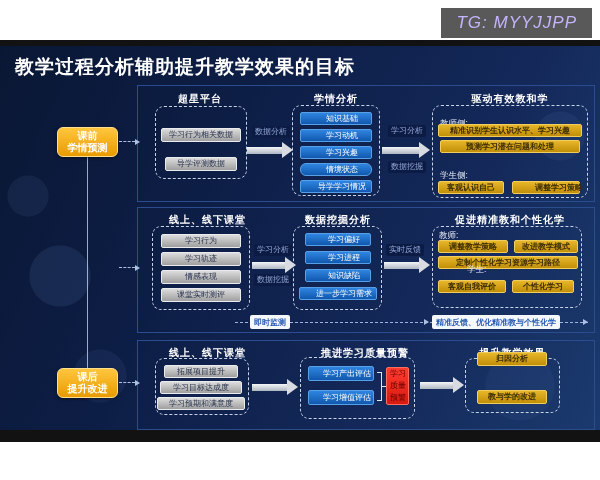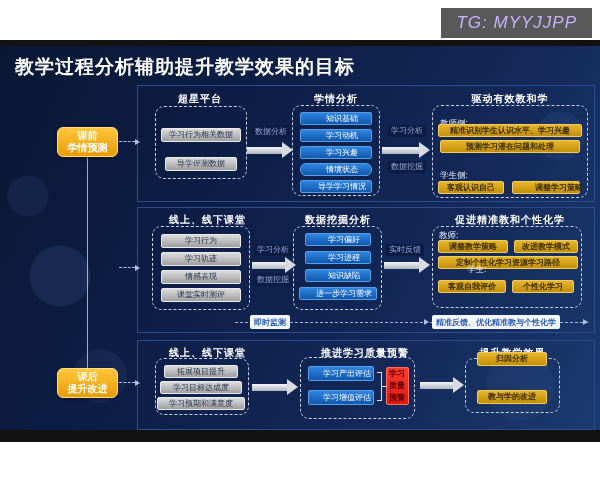--- a/index.html
+++ b/index.html
@@ -43,21 +43,21 @@
   .stitle { position:absolute; color:#fff; font-weight:700; font-size:10px;
     letter-spacing:1px; text-align:center; white-space:nowrap; }
   .dash { position:absolute; border:1px dashed #c9d4ea; border-radius:9px; }
 
   .bx { position:absolute; display:flex; align-items:center; justify-content:center;
     font-size:8px; white-space:nowrap; border-radius:2px; line-height:1; padding:0 2px; }
   .gray { background:linear-gradient(180deg,#dcdcdc,#9f9f9f); color:#27324e; border:1px solid #e9ebee; }
   .blue { background:linear-gradient(180deg,#2f85e0,#1158ae); color:#fff; border:1px solid #57a0e8;padding-left:14px; }
   .gold { background:linear-gradient(180deg,#e7b62a,#c28f08); color:#3d2e00; border:1px solid #f1cd5d; font-weight:700; }
   .red  { background:linear-gradient(180deg,#ff3b30,#d61a10); color:#640000; border:1px solid #ff6d60;
-          font-weight:700; white-space:normal; word-break:break-all; text-align:left; line-height:12px; }
+          font-weight:400; white-space:normal; word-break:break-all; text-align:right; line-height:12px; }
 
   .slab { position:absolute; color:#e8edf7; font-size:8.5px; white-space:nowrap; }
 
   .barrow { position:absolute; display:flex; align-items:center; }
   .barrow .shaft { flex:1; height:7px; background:linear-gradient(180deg,#f4f6f8,#aeb6c2); }
   .barrow .tip { width:0; height:0; border-left:11px solid #d8dce2;
     border-top:8px solid transparent; border-bottom:8px solid transparent; }
 
   .albl { position:absolute; font-size:8px; color:#93a9d9; background:rgba(12,27,66,.9);
     padding:1px 3px; border-radius:2px; white-space:nowrap; line-height:10px; }

